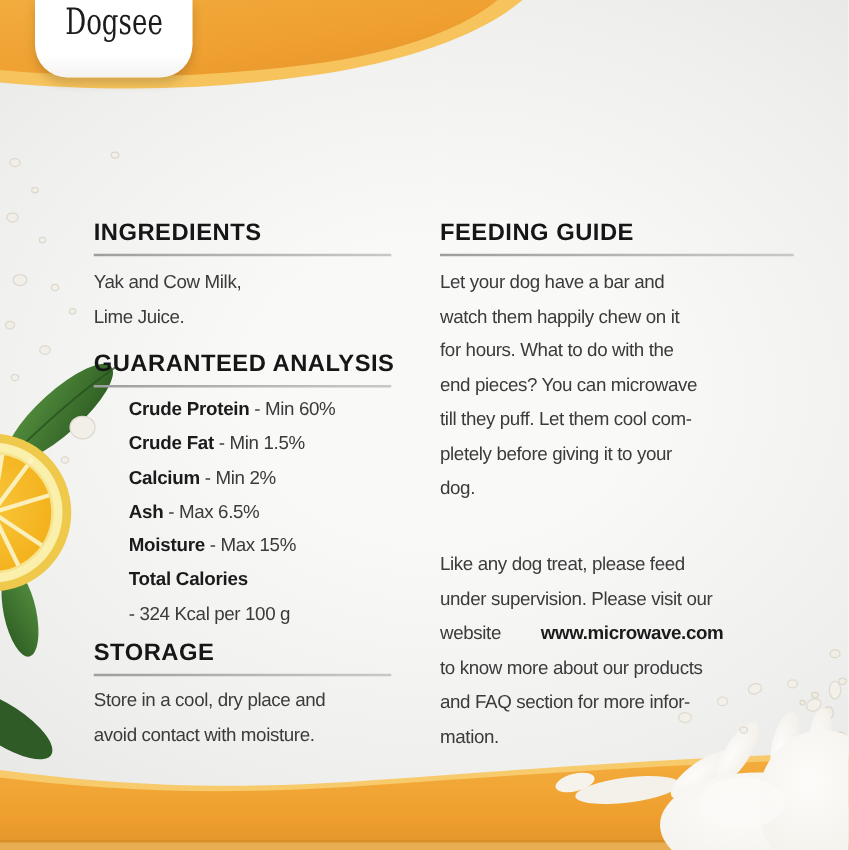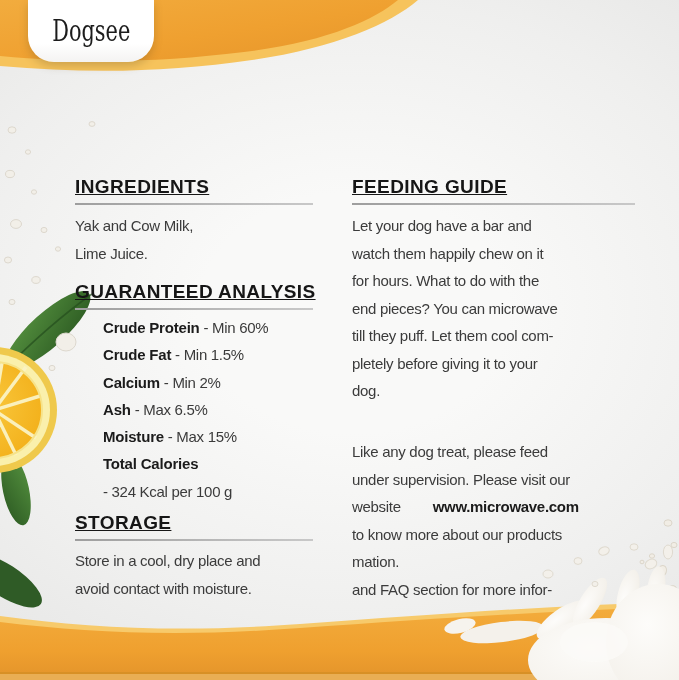--- a/index.html
+++ b/index.html
@@ -17,21 +17,21 @@
   .top-wave{top:0;left:0;}
   
   .bottom-wave{bottom:0;left:0;}
 
   
   .logo-box{
     top:0;left:28px;width:126px;height:62px;
     background:linear-gradient(180deg,#ffffff 70%,#f4f3f2 100%);
     border-radius:0 0 26px 26px;
     box-shadow:0 4px 8px rgba(90,70,30,.25);
-    display:flex;align-items:center;justify-content:center;
+    display:flex;justify-content:center;
     z-index:6;
   }
   .logo-text{
     font-family:"DejaVu Serif", serif;
     font-size:29px;color:#1c1c1c;font-weight:500;
     transform:scaleX(.72);letter-spacing:0px;white-space:nowrap;
   }
 
   
   .title-wrap{
@@ -48,21 +48,20 @@
 
   
   .col{z-index:5;}
   .col-left{top:176px;left:75px;width:238px;}
   .col-right{top:176px;left:352px;width:283px;}
 
   .sec-head{
     position:absolute;left:0;
     font-size:19px;font-weight:700;letter-spacing:.4px;color:#161616;
     white-space:nowrap;
-    text-decoration:underline;
   }
   .rule{
     position:absolute;left:0;height:2px;
     background:linear-gradient(90deg,#9e9e9e,#bdbdbd 70%,#c8c8c8);
     width:100%;
   }
   .body-text{
     position:absolute;left:0;
     font-size:15px;line-height:27.5px;letter-spacing:-.3px;color:#3b3b3b;
   }
@@ -249,18 +248,18 @@
       <div class="ln">till they puff. Let them cool com-</div>
       <div class="ln">pletely before giving it to your</div>
       <div class="ln">dog.</div>
     </div>
 
     <div class="body-text" style="top:262px;">
       <div class="ln">Like any dog treat, please feed</div>
       <div class="ln">under supervision. Please visit our</div>
       <div class="ln"><span>website </span><span class="bold">www.microwave.com</span></div>
       <div class="ln">to know more about our products</div>
+      <div class="ln">and FAQ section for more infor-</div>
       <div class="ln">mation.</div>
-      <div class="ln">and FAQ section for more infor-</div>
     </div>
   </div>
 
 </div>
 
 </body></html>

